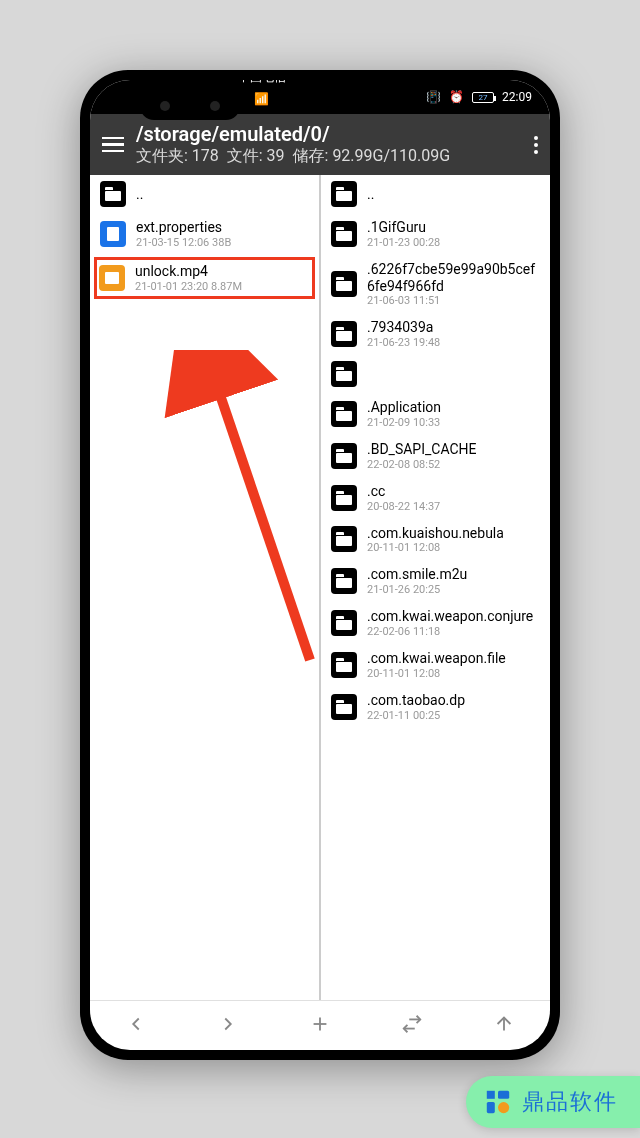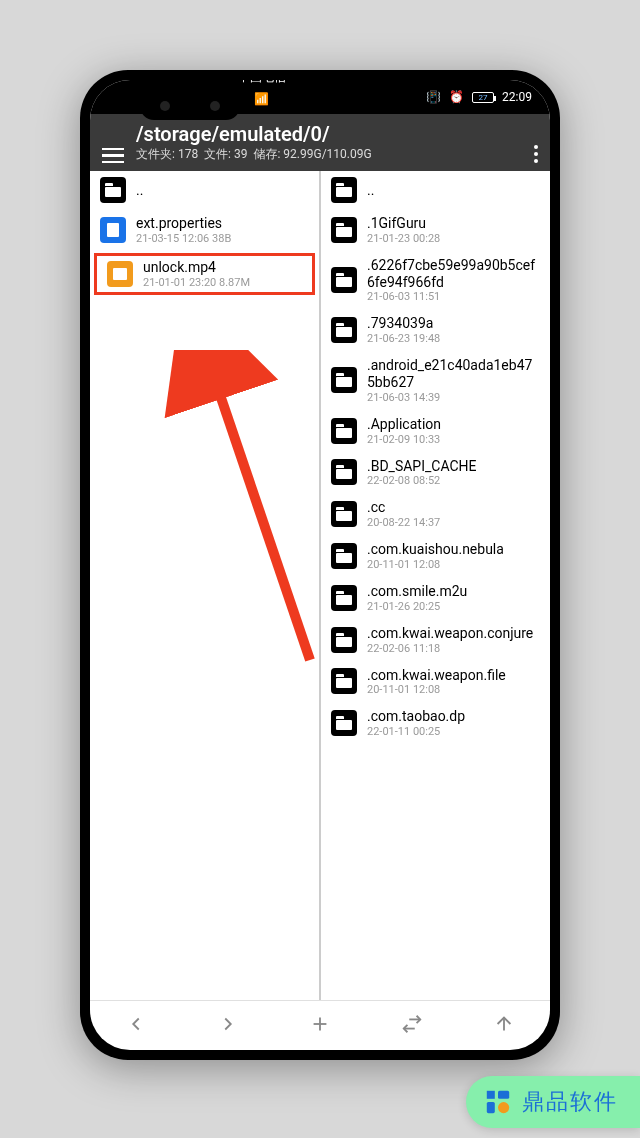--- a/index.html
+++ b/index.html
@@ -6,33 +6,33 @@
 body { background: #d8d8d8; width: 640px; height: 1138px; position: relative; overflow: hidden; }
 .phone { position: absolute; left: 80px; top: 70px; width: 480px; height: 990px; background: #000; border-radius: 48px; padding: 10px; box-shadow: 0 8px 40px rgba(0,0,0,.35); }
 .screen { width: 100%; height: 100%; background: #fff; border-radius: 40px; overflow: hidden; position: relative; display: flex; flex-direction: column; }
 .notch { position: absolute; top: 12px; left: 50px; width: 100px; height: 28px; background: #000; border-radius: 16px; z-index: 10; display:flex; align-items:center; justify-content:space-around; }
 .notch .dot { width:10px; height:10px; background:#222; border-radius:50%; }
 .statusbar { height: 34px; background: #000; color: #fff; display: flex; align-items: center; justify-content: space-between; padding: 0 18px; font-size: 12px; }
 .stat-left { display:flex; gap:6px; align-items:center; margin-left:130px;flex-direction:column;}
 .stat-right { display:flex; gap:8px; align-items:center; }
 .battery { border:1px solid #fff; border-radius:2px; width:22px; height:11px; position:relative; display:flex; align-items:center; justify-content:center; font-size:8px; color:#7bf; }
 .battery:after { content:""; position:absolute; right:-3px; top:3px; width:2px; height:5px; background:#fff; }
-.appbar { background: #3a3a3a; color:#fff; padding: 8px 12px; display:flex; align-items:flex-end; gap:12px; }
+.appbar { background: #3a3a3a; color:#fff; padding: 8px 12px; display:flex; align-items:center; gap:12px; }
 .hamburger { display:flex; flex-direction:column; gap:4px; }
 .hamburger span { width:22px; height:2.5px; background:#fff; }
 .appbar-titles { flex:1; min-width:0; }
 .appbar-title { font-size:20px; font-weight:600; }
-.appbar-sub { font-size:12px; color:#dcdcdc; }
+.appbar-sub { font-size:16px; color:#dcdcdc; }
 .kebab { display:flex; flex-direction:column; gap:3px; }
 .kebab span { width:4px; height:4px; background:#fff; border-radius:50%; }
 .panes { flex:1; display:flex; overflow:hidden; }
 .pane { flex:1; overflow:hidden; font-size:14px; }
 .pane.left { border-right:2px solid #ccc; }
 .row { display:flex; align-items:center; gap:10px; padding:6px 10px; }
-.row.highlight { border:3px solid #ee3a1f; margin:2px 4px; padding:3px 10px; }
+.row.highlight { border:3px solid #ee3a1f; margin:2px 4px; padding:3px 2px; }
 .icon { width:26px; height:26px; border-radius:4px; flex-shrink:0; display:flex; align-items:center; justify-content:center; }
 .folder-icon { background:#000; position:relative; }
 .folder-icon:before { content:""; position:absolute; width:16px; height:10px; background:#fff; border-radius:1px; bottom:6px; }
 .folder-icon:after { content:""; position:absolute; width:8px; height:3px; background:#fff; top:6px; left:5px; border-radius:1px 1px 0 0; }
 .doc-icon { background:#1a73e8; }
 .doc-icon:before { content:""; width:12px; height:14px; background:#fff; border-radius:1px; }
 .video-icon { background:#f29b1d; }
 .video-icon:before { content:""; width:14px; height:12px; background:#fff; border-radius:1px; }
 .rtext { flex:1; min-width:0; }
 .rname { color:#000; font-size:14px; line-height:1.2; word-break:break-all; }
@@ -140,24 +140,20 @@
             </div>
             <div class="row">
     <div class="icon folder-icon"></div>
     <div class="rtext">
       <div class="rname">.7934039a</div>
       <div class="rmeta">21-06-23 19:48</div>
     </div>
             </div>
             <div class="row">
     <div class="icon folder-icon"></div>
-    <div class="rtext">
-      <div class="rname">.android_e21c40ada1eb475bb627</div>
-      <div class="rmeta">21-06-03 14:39</div>
-    </div>
             </div>
             <div class="row">
     <div class="icon folder-icon"></div>
     <div class="rtext">
       <div class="rname">.Application</div>
       <div class="rmeta">21-02-09 10:33</div>
     </div>
             </div>
             <div class="row">
     <div class="icon folder-icon"></div>

